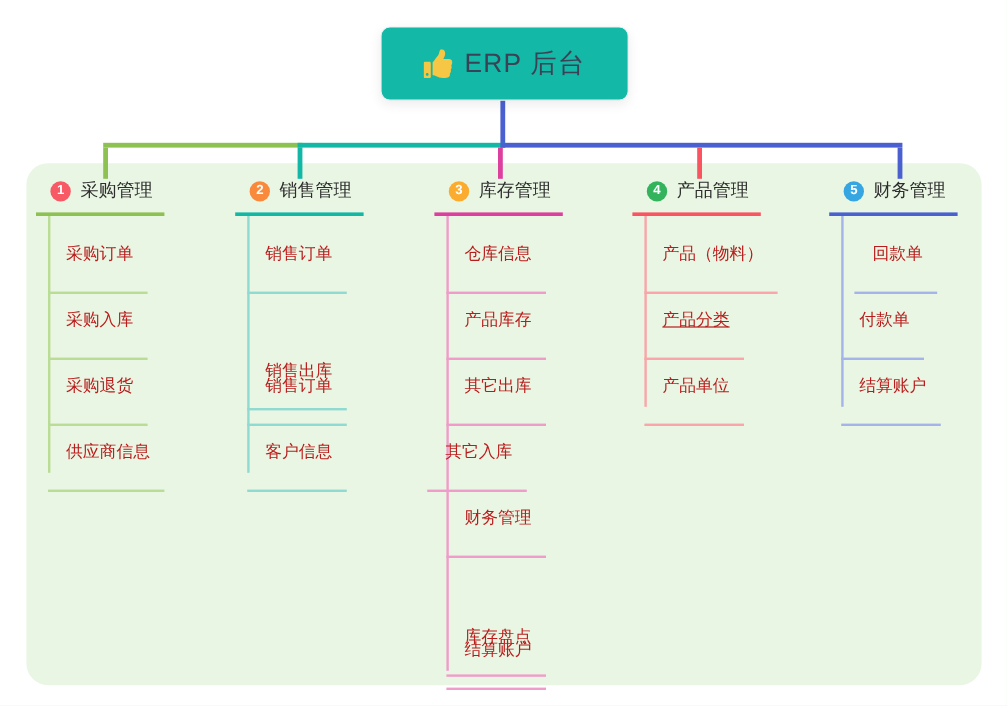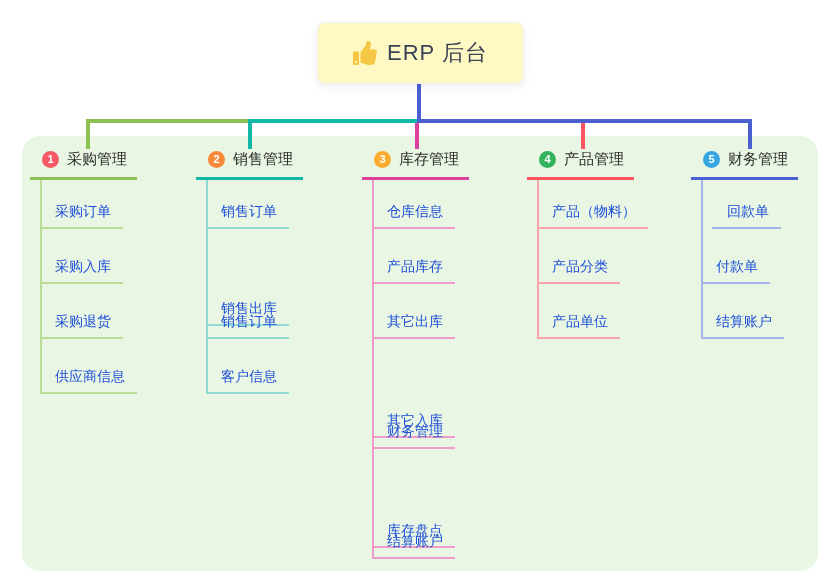--- a/index.html
+++ b/index.html
@@ -8,21 +8,21 @@
     background:#ffffff;
     font-family:"Liberation Sans","DejaVu Sans",sans-serif;
   }
   #canvas{position:absolute;inset:0;width:839px;height:588px;}
   .panel{
     position:absolute;left:22px;top:136px;width:796px;height:435px;
     background:#e9f6e3;border-radius:18px;
   }
   .root-card{
     position:absolute;left:317px;top:22px;width:205px;height:60px;
-    background:#fef9c3;border:1px solid #f0f0f0;border-radius:8px;
+    background:#14b8a6;border:1px solid #f0f0f0;border-radius:8px;
     box-shadow:0 3px 10px rgba(0,0,0,0.07);
     display:flex;align-items:center;justify-content:center;gap:10px;
     z-index:3;
   }
   .root-title{font-size:22px;color:#3b4256;font-weight:500;letter-spacing:1px;}
   .thumb-icon{width:24px;height:24px;display:inline-block;}
   .line{position:absolute;z-index:1;}
   .branch-title{
     position:absolute;top:147px;z-index:2;
     display:inline-flex;align-items:center;
@@ -31,23 +31,23 @@
     border-bottom:3px solid #000;
     font-size:15px;color:#2d2d2d;font-weight:500;white-space:nowrap;
   }
   .badge{
     width:17px;height:17px;border-radius:50%;
     color:#fff;font-size:11px;font-weight:700;line-height:17px;
     text-align:center;margin-right:8px;flex:0 0 auto;
   }
   .child-item{
     position:absolute;z-index:2;display:inline-block;
-    line-height:20px;padding:0 12px 6px 15px;
+    line-height:20px;padding:0 12px 22px 15px;
     border-bottom:2px solid #000;
-    font-size:14px;color:#1d4ed8;white-space:nowrap;
+    font-size:14px;color:#b91c1c;white-space:nowrap;
   }
   .spine{position:absolute;width:2px;z-index:1;}
 </style>
 </head>
 <body>
 
 <div id="canvas">
   <div class="panel"></div>
 
   <div class="root-card">
@@ -90,31 +90,31 @@
       <div class="child-item" style="left: 206px; top: 311px; border-bottom-color: rgb(143, 218, 209);">销售订单</div>
       <div class="child-item" style="left: 206px; top: 366px; border-bottom-color: rgb(143, 218, 209);">客户信息</div>
       <div class="branch-title" style="left: 362px; border-bottom-color: rgb(221, 63, 158);">
         <span class="badge" style="background: rgb(251, 171, 46);">3</span>
         <span>库存管理</span>
       </div>
       <div class="spine" style="left: 372px; top: 180px; height: 379px; background: rgb(240, 156, 203);"></div>
       <div class="child-item" style="left: 372px; top: 201px; border-bottom-color: rgb(240, 156, 203);">仓库信息</div>
       <div class="child-item" style="left: 372px; top: 256px; border-bottom-color: rgb(240, 156, 203);">产品库存</div>
       <div class="child-item" style="left: 372px; top: 311px; border-bottom-color: rgb(240, 156, 203);">其它出库</div>
-      <div class="child-item" style="left: 372px; top: 366px; border-bottom-color: rgb(240, 156, 203); margin-top: 44px;">其它入库</div>
+      <div class="child-item" style="left: 356px; top: 366px; border-bottom-color: rgb(240, 156, 203);">其它入库</div>
       <div class="child-item" style="left: 372px; top: 421px; border-bottom-color: rgb(240, 156, 203);">财务管理</div>
       <div class="child-item" style="left: 372px; top: 476px; border-bottom-color: rgb(240, 156, 203); margin-top: 44px;">库存盘点</div>
       <div class="child-item" style="left: 372px; top: 531px; border-bottom-color: rgb(240, 156, 203);">结算账户</div>
       <div class="branch-title" style="left: 527px; border-bottom-color: rgb(249, 84, 96);">
         <span class="badge" style="background: rgb(51, 180, 92);">4</span>
         <span>产品管理</span>
       </div>
       <div class="spine" style="left: 537px; top: 180px; height: 159px; background: rgb(251, 164, 169);"></div>
       <div class="child-item" style="left: 537px; top: 201px; border-bottom-color: rgb(251, 164, 169);">产品（物料）</div>
-      <div class="child-item" style="left: 537px; top: 256px; border-bottom-color: rgb(251, 164, 169);">产品分类</div>
+      <div class="child-item" style="left: 537px; top: 256px; border-bottom-color: rgb(251, 164, 169); text-decoration: underline;">产品分类</div>
       <div class="child-item" style="left: 537px; top: 311px; border-bottom-color: rgb(251, 164, 169);">产品单位</div>
       <div class="branch-title" style="left: 691px; border-bottom-color: rgb(74, 96, 208);">
         <span class="badge" style="background: rgb(54, 166, 226);">5</span>
         <span>财务管理</span>
       </div>
       <div class="spine" style="left: 701px; top: 180px; height: 159px; background: rgb(164, 179, 233);"></div>
       <div class="child-item" style="left: 701px; top: 201px; border-bottom-color: rgb(164, 179, 233); margin-left: 11px;">回款单</div>
       <div class="child-item" style="left: 701px; top: 256px; border-bottom-color: rgb(164, 179, 233);">付款单</div>
       <div class="child-item" style="left: 701px; top: 311px; border-bottom-color: rgb(164, 179, 233);">结算账户</div>
     </div>

